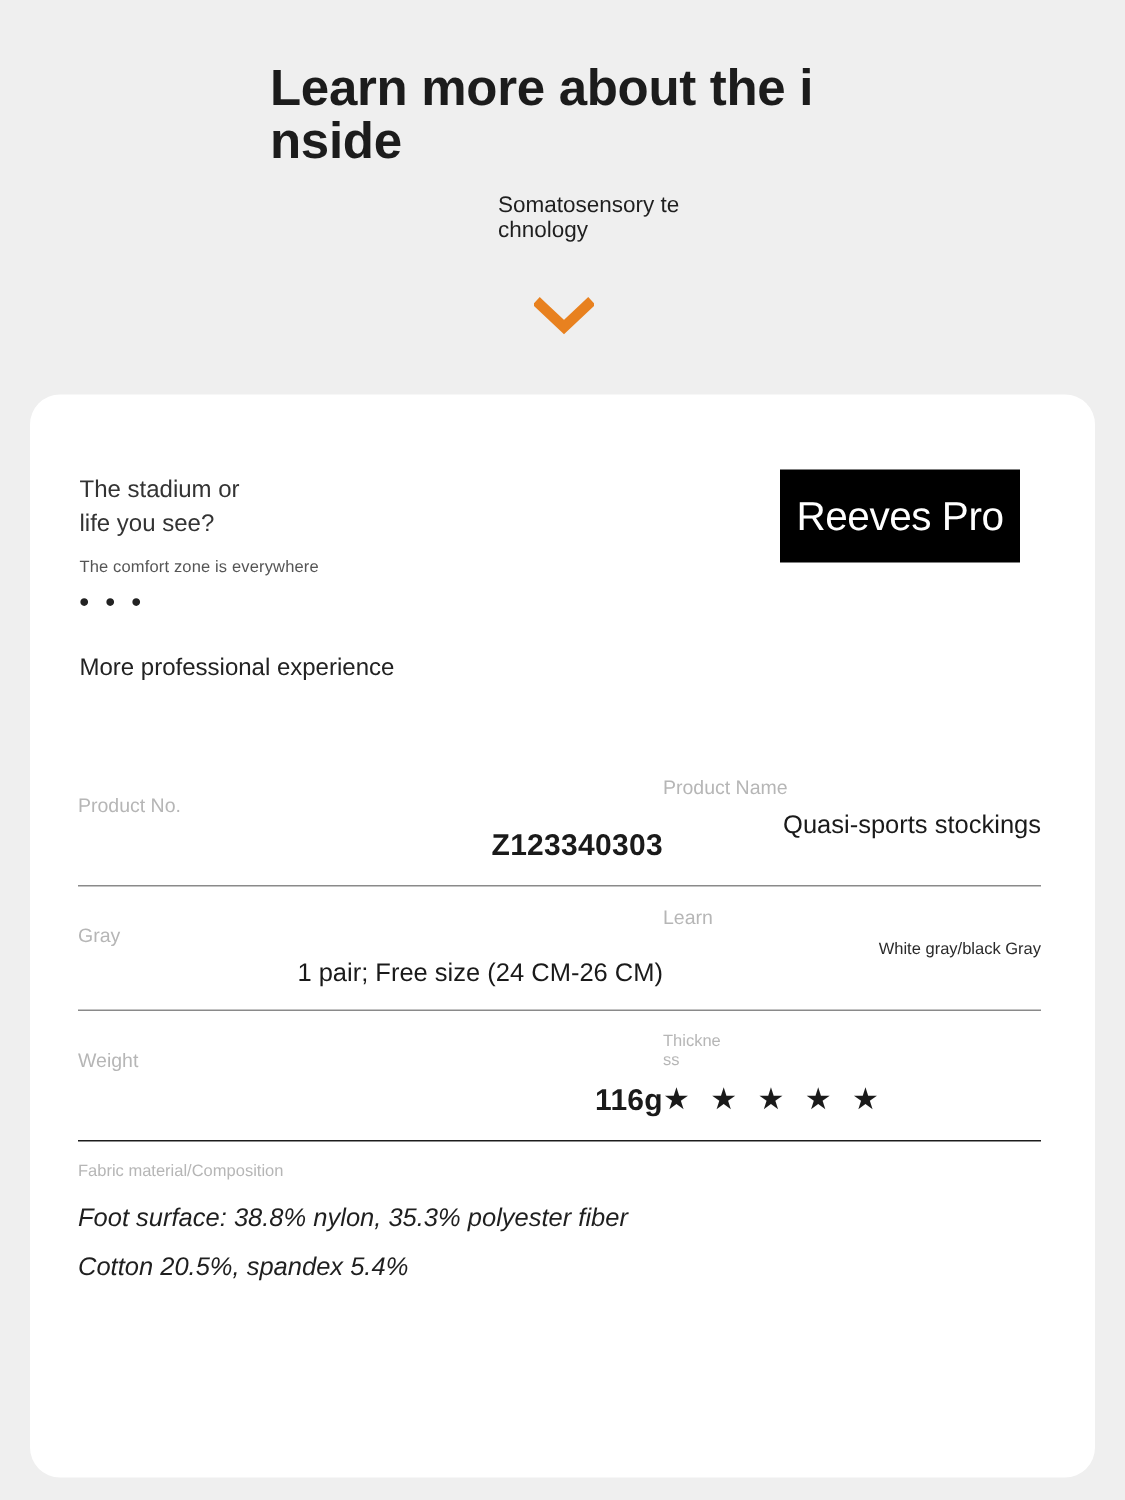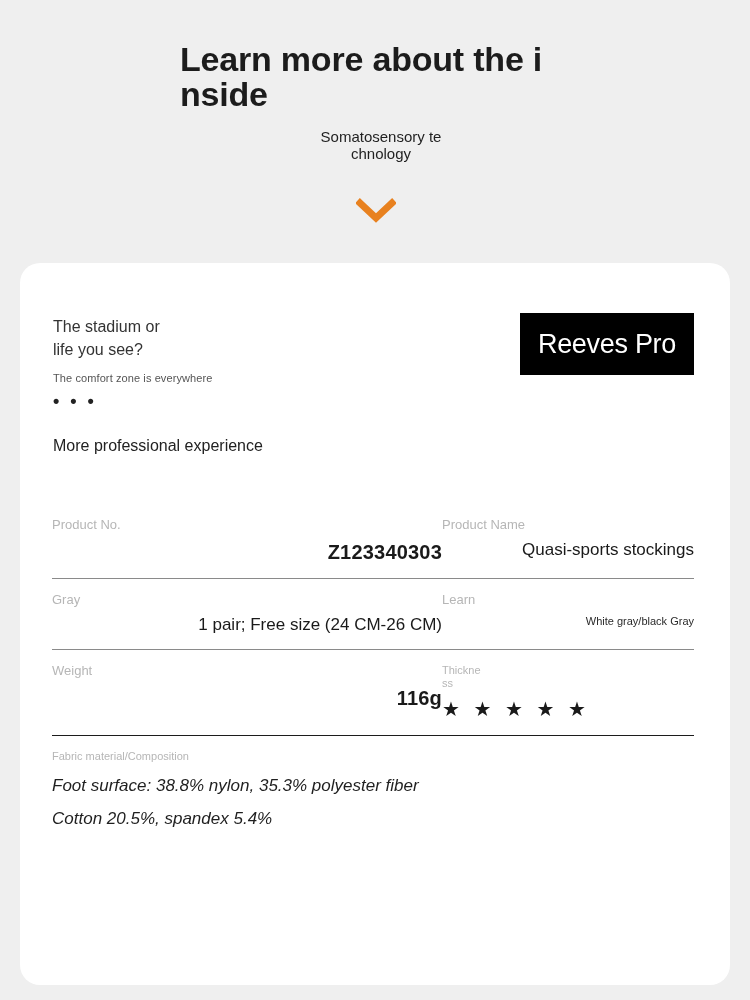--- a/index.html
+++ b/index.html
@@ -33,28 +33,27 @@
     font-size: 34px;
     font-weight: bold;
     line-height: 1.02;
     letter-spacing: -0.2px;
     color: #1c1c1c;
     word-break: break-all;
   }
 
   .hero-subtitle {
     position: absolute;
-    left: 320px;
+    left: 332px;
     top: 129px;
     width: 122px;
     font-size: 15px;
     line-height: 1.12;
     color: #1f1f1f;
     word-break: break-all;
-    text-align: center;
   }
 
   .hero-chevron {
     position: absolute;
     left: 356px;
     top: 196px;
     width: 40px;
     height: 28px;
   }
 
@@ -140,21 +139,21 @@
     align-items: center;
     justify-content: center;
     font-size: 15px;
     color: #111111;
   }
 
   .brand-box {
     position: absolute;
     left: 500px;
     top: 50px;
-    width: 174px;
+    width: 160px;
     height: 62px;
     background: #000000;
     display: flex;
     align-items: center;
     justify-content: center;
     color: #ffffff;
     font-size: 27px;
     letter-spacing: -0.3px;
   }
 
@@ -168,21 +167,21 @@
 
   .spec-row {
     position: relative;
     display: flex;
     width: 642px;
   }
 
   .spec-col {
     position: relative;
   }
-  .spec-col.left  { width: 390px; }
+  .spec-col.left  { width: 390px; margin-top: 12px; }
   .spec-col.right { width: 252px; }
 
   .spec-label {
     font-size: 13px;
     color: #b6b6b6;
     line-height: 1.15;
     margin-bottom: 7px;
   }
   .spec-label.tiny { font-size: 11px; }
   .spec-label.narrow { width: 42px; word-break: break-all; }

